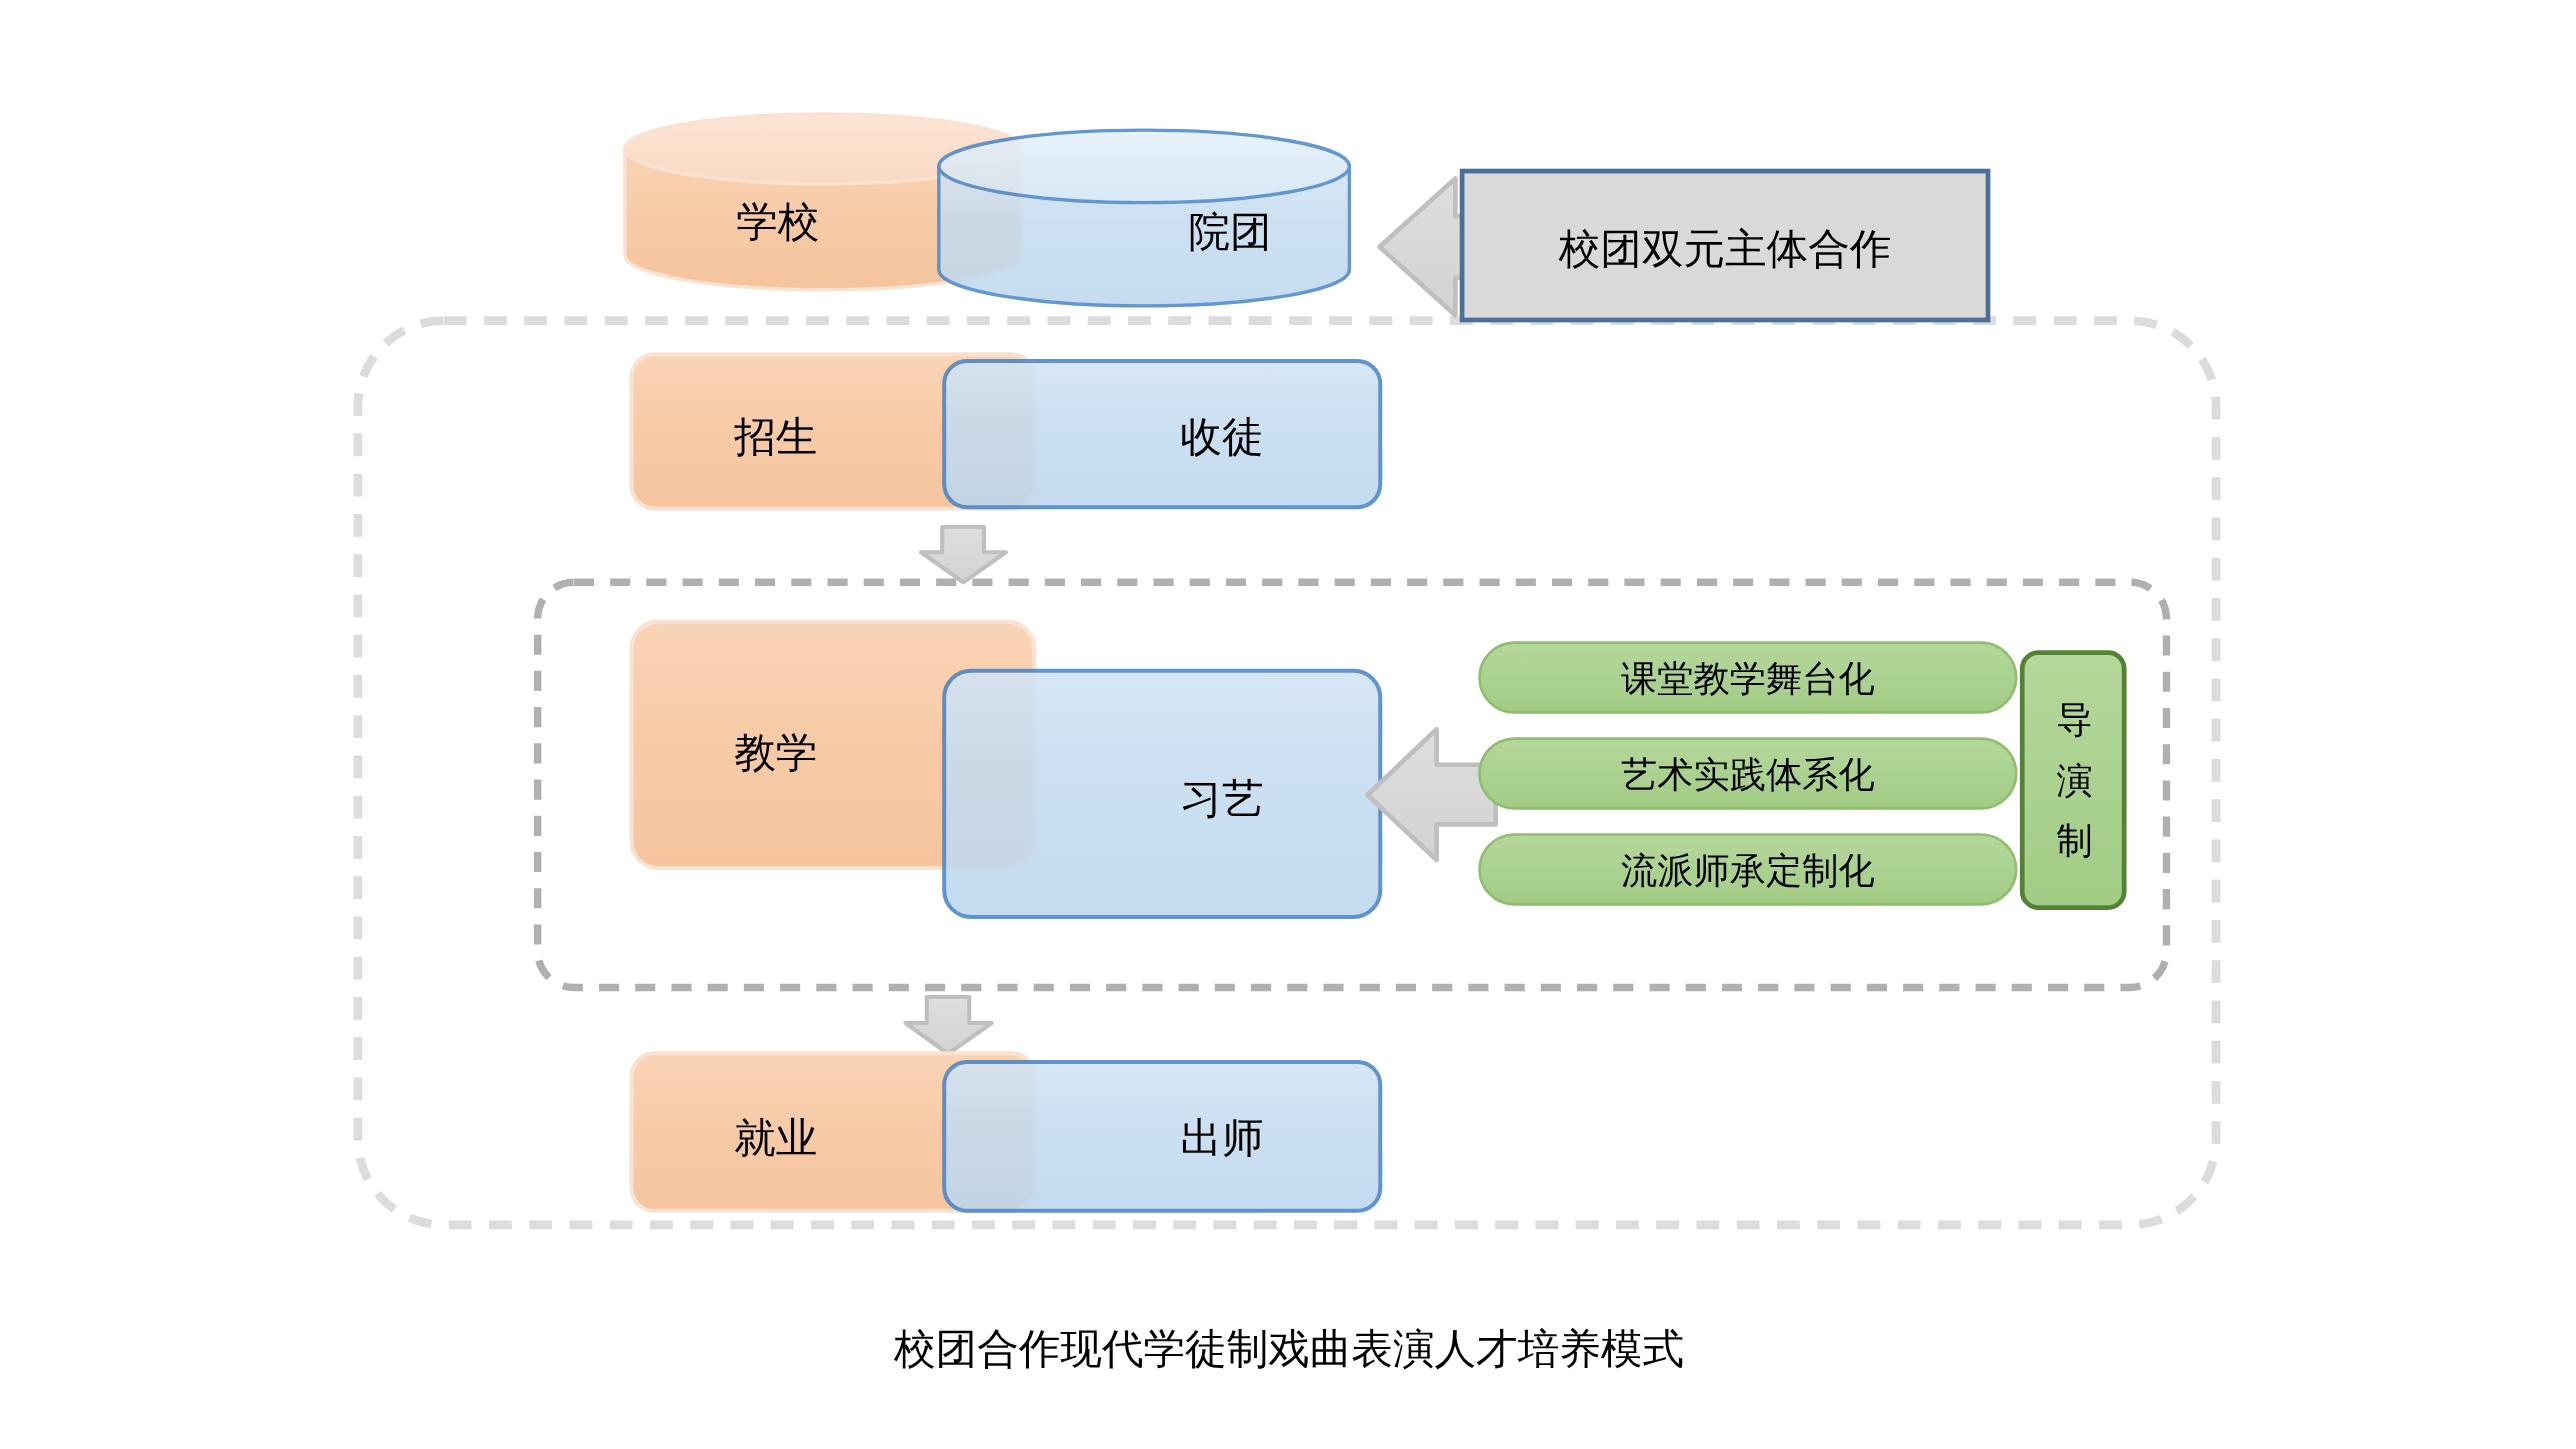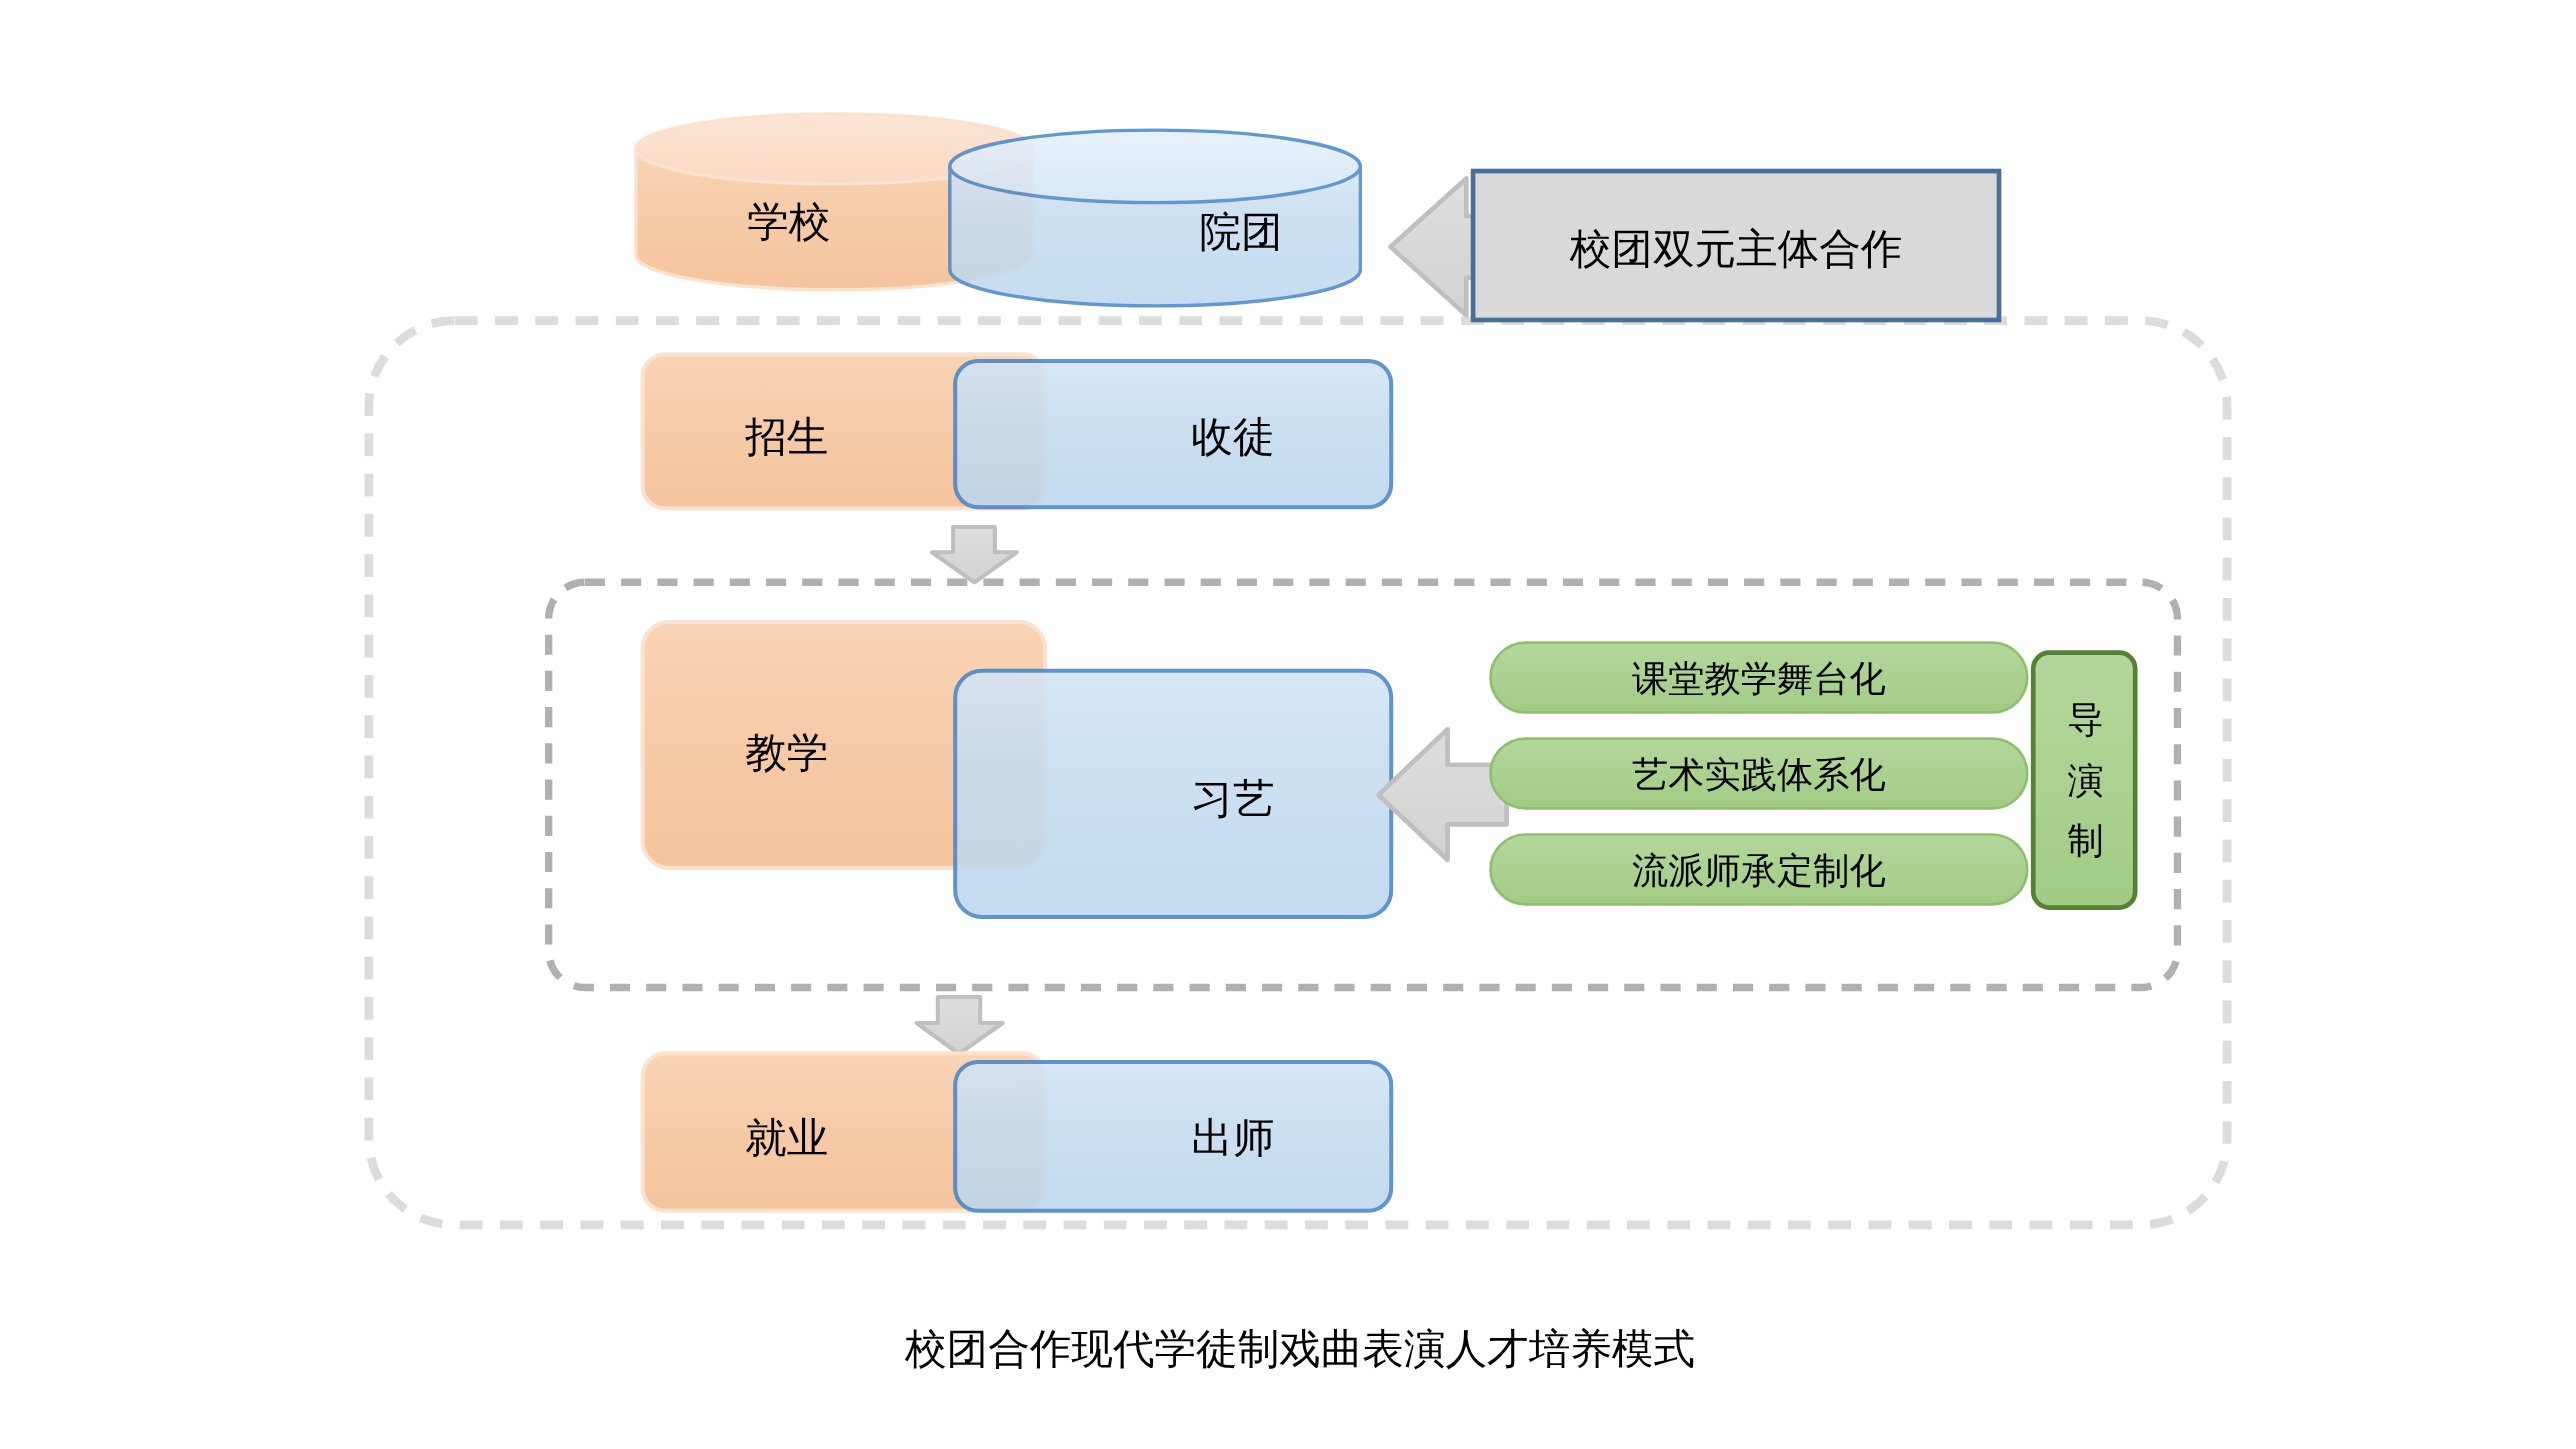--- a/index.html
+++ b/index.html
@@ -9,21 +9,21 @@
   }
   body {
     width: 2576px;
     height: 1449px;
     font-family: "DejaVu Sans", "Liberation Sans", sans-serif;
     overflow: hidden;
     position: relative;
   }
   #stage {
     position: absolute;
-    left: 12px; top: 0;
+    left: 1px; top: 0;
     width: 2433px;
     height: 1449px;
     text-decoration: underline;
   }
   svg.diagram {
     position: absolute;
     left: 0; top: 0;
     width: 2576px;
     height: 1449px;
     display: block;

